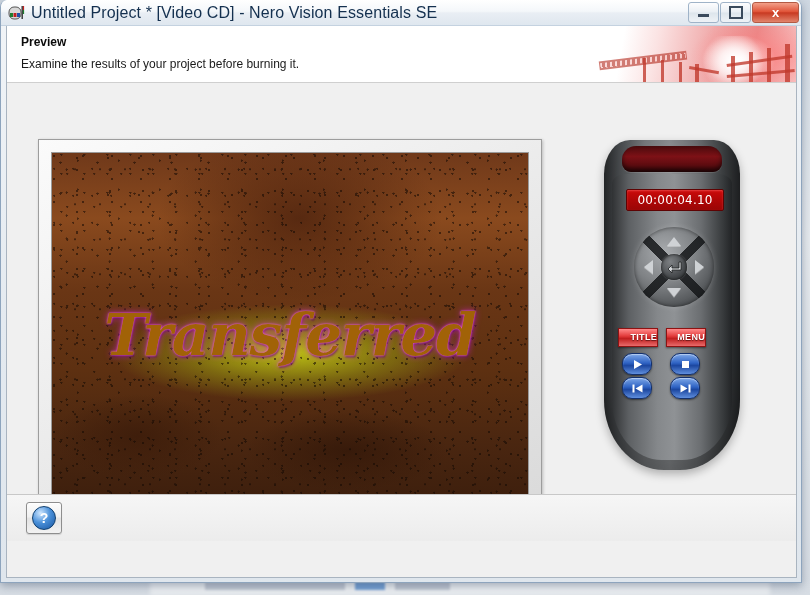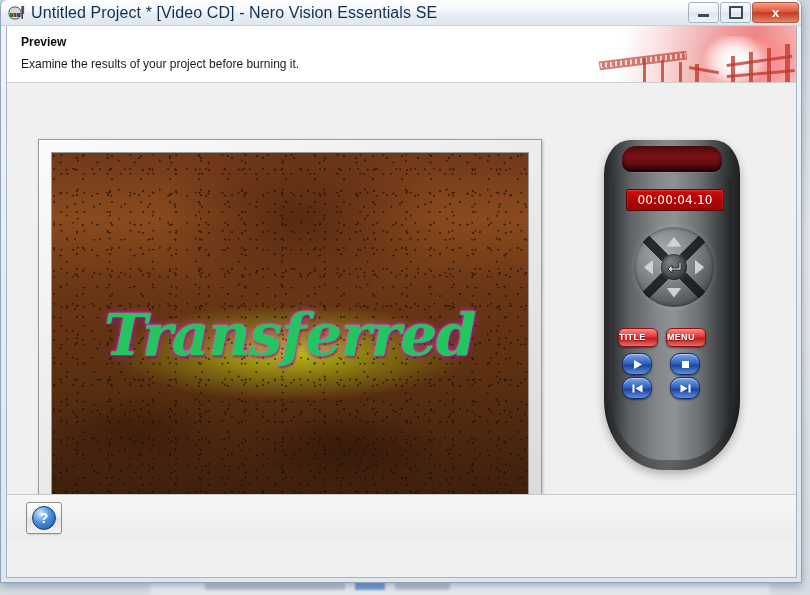--- a/index.html
+++ b/index.html
@@ -180,21 +180,21 @@
   }
   #preview-caption {
     position: absolute;
     left: 0; right: 0; top: 50%;
     transform: translateY(-50%);
     text-align: center;
     font-family: "DejaVu Serif", serif;
     font-style: italic;
     font-weight: bold;
     font-size: 58px;
-    color: #22c55e;
+    color: #a16207;
     text-shadow: 0 0 2px #ff6bff, 0 0 7px rgba(220,30,220,.75), 1px 2px 2px rgba(60,0,60,.6);
     letter-spacing: -1px;
     white-space: nowrap;
   }
 
   
   #remote {
     position: absolute;
     left: 597px; top: 57px;
     width: 136px; height: 330px;
@@ -262,26 +262,26 @@
     width: 26px; height: 26px; border-radius: 50%;
     background: radial-gradient(circle at 36% 30%, #7e8184 0%, #4c4f52 55%, #272a2c 100%);
     box-shadow: inset 0 0 3px rgba(0,0,0,.8), 0 0 2px rgba(255,255,255,.3);
     display:flex; align-items:center; justify-content:center;
   }
   #dpad-center svg { display:block; }
 
   .pill-btn {
     position: absolute;
     width: 38px; height: 17px;
-    border-radius: 6px;
+    border-radius: 0;
     background: linear-gradient(180deg,#ff8a8a 0%,#e23b3b 42%,#c01f1f 56%,#e96a6a 100%);
     border: 1px solid #8d1313;
     color: #ffffff;
     font-size: 9px; font-weight: bold;
-    line-height: 16px; text-align: left;
+    line-height: 16px; text-align: right;
     letter-spacing: .3px;
     text-shadow: 0 1px 1px rgba(0,0,0,.5);
     box-shadow: 0 1px 2px rgba(0,0,0,.5);
   }
   #btn-title { left: 14px; top: 188px; }
   #btn-menu  { left: 62px; top: 188px; }
 
   .round-btn {
     position: absolute;
     width: 28px; height: 20px;

